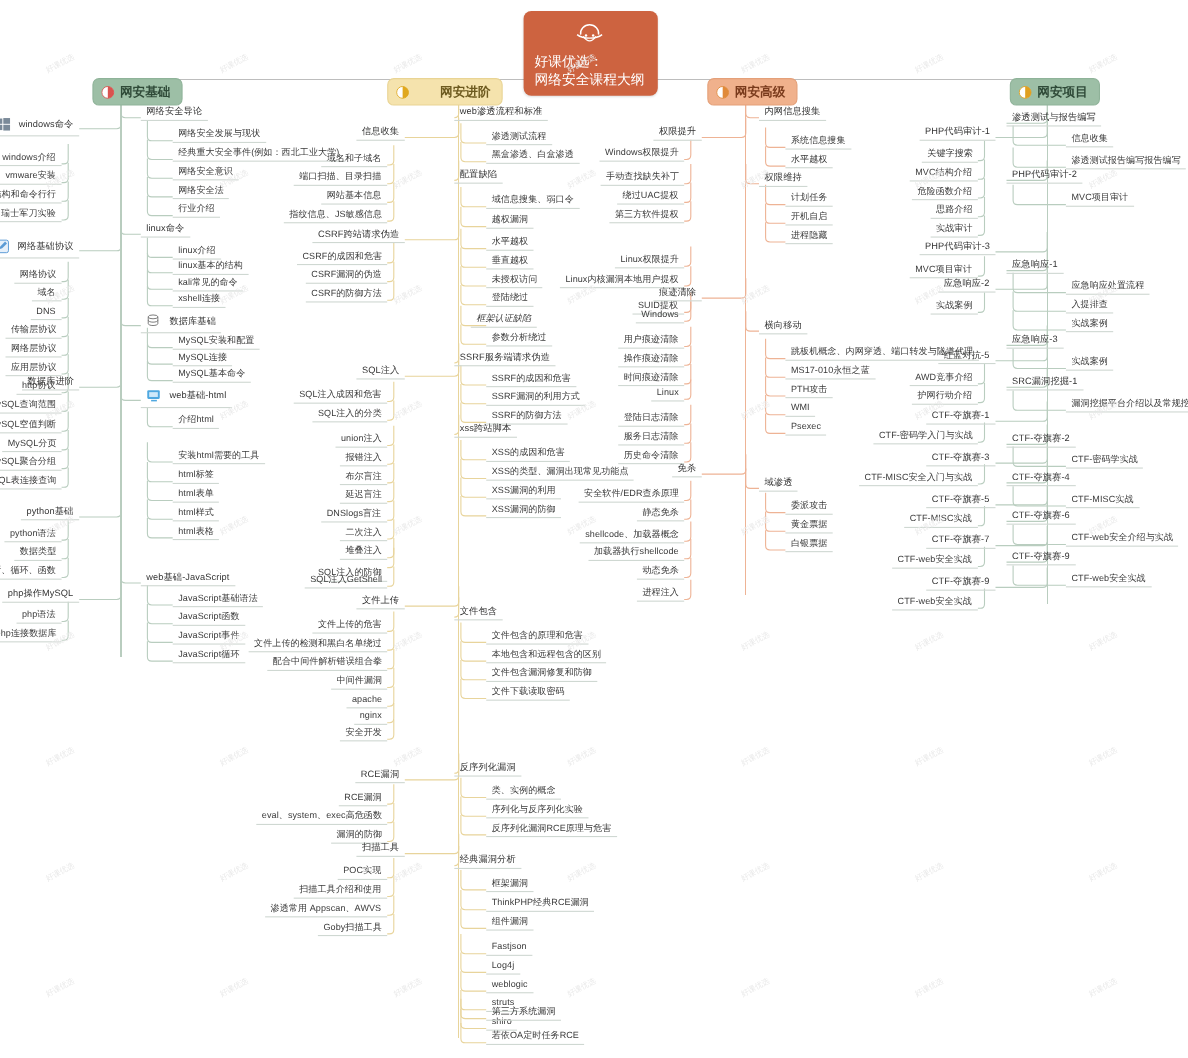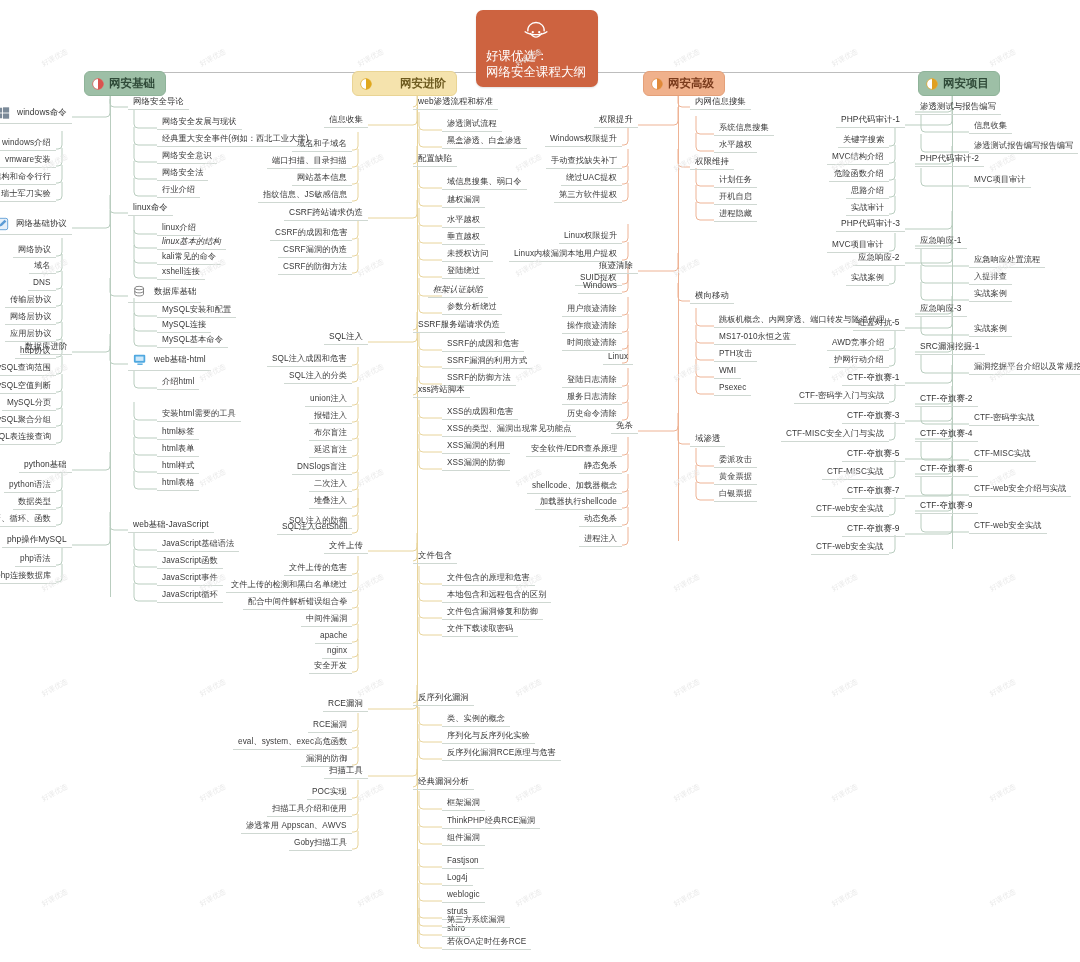--- a/index.html
+++ b/index.html
@@ -331,21 +331,21 @@
       </div>
     </div>
     <div class="node underline l1" style="top: 94px; left: 128px;"><span>网络安全导论</span></div>
     <div class="node underline" style="top: 115px; left: 157px;"><span>网络安全发展与现状</span></div>
     <div class="node underline" style="top: 132px; left: 157px;"><span>经典重大安全事件(例如：西北工业大学)</span></div>
     <div class="node underline" style="top: 149px; left: 157px;"><span>网络安全意识</span></div>
     <div class="node underline" style="top: 166px; left: 157px;"><span>网络安全法</span></div>
     <div class="node underline" style="top: 183px; left: 157px;"><span>行业介绍</span></div>
     <div class="node underline l1" style="top: 200px; left: 128px;"><span>linux命令</span></div>
     <div class="node underline" style="top: 221px; left: 157px;"><span>linux介绍</span></div>
-    <div class="node underline" style="top: 235px; left: 157px; font-style: italic;"><span>linux基本的结构</span></div>
+    <div class="node underline" style="top: 235px; left: 157px;"><span>linux基本的结构</span></div>
     <div class="node underline" style="top: 250px; left: 157px;"><span>kali常见的命令</span></div>
     <div class="node underline" style="top: 265px; left: 157px;"><span>xshell连接</span></div>
     <div class="node underline l1" style="top: 283px; left: 128px;"><span class="chip"><svg class="ico" viewBox="0 0 16 16">
           <ellipse cx="7" cy="3.5" rx="5" ry="2" fill="none" stroke="#777"></ellipse>
           <path d="M2 3.5v7c0 1.1 2.2 2 5 2s5-.9 5-2v-7" fill="none" stroke="#777"></path>
           <path d="M2 7c0 1.1 2.2 2 5 2s5-.9 5-2" fill="none" stroke="#777"></path>
         </svg></span><span>数据库基础</span></div>
     <div class="node underline" style="top: 303px; left: 157px;"><span>MySQL安装和配置</span></div>
     <div class="node underline" style="top: 318px; left: 157px;"><span>MySQL连接</span></div>
     <div class="node underline" style="top: 333px; left: 157px;"><span>MySQL基本命令</span></div>
@@ -521,21 +521,21 @@
     <div class="node underline" style="top: 171px; left: 561px;"><span>绕过UAC提权</span></div>
     <div class="node underline" style="top: 188px; left: 554px;"><span>第三方软件提权</span></div>
     <div class="node underline" style="top: 229px; left: 559px;"><span>Linux权限提升</span></div>
     <div class="node underline" style="top: 247px; left: 509px;"><span>Linux内核漏洞本地用户提权</span></div>
     <div class="node underline" style="top: 271px; left: 575px;"><span>SUID提权</span></div>
     <div class="node underline l1" style="top: 258px; left: 594px;"><span>痕迹清除</span></div>
     <div class="node underline" style="top: 279px; left: 578px;"><span>Windows</span></div>
     <div class="node underline" style="top: 302px; left: 562px;"><span>用户痕迹清除</span></div>
     <div class="node underline" style="top: 319px; left: 562px;"><span>操作痕迹清除</span></div>
     <div class="node underline" style="top: 336px; left: 562px;"><span>时间痕迹清除</span></div>
-    <div class="node underline" style="top: 350px; left: 592px; margin-left: 11px;"><span>Linux</span></div>
+    <div class="node underline" style="top: 350px; left: 592px;"><span>Linux</span></div>
     <div class="node underline" style="top: 373px; left: 562px;"><span>登陆日志清除</span></div>
     <div class="node underline" style="top: 390px; left: 562px;"><span>服务日志清除</span></div>
     <div class="node underline" style="top: 407px; left: 562px;"><span>历史命令清除</span></div>
     <div class="node underline l1" style="top: 418px; left: 611px;"><span>免杀</span></div>
     <div class="node underline" style="top: 442px; left: 526px;"><span>安全软件/EDR查杀原理</span></div>
     <div class="node underline" style="top: 459px; left: 579px;"><span>静态免杀</span></div>
     <div class="node underline" style="top: 479px; left: 527px;"><span>shellcode、加载器概念</span></div>
     <div class="node underline" style="top: 495px; left: 535px;"><span>加载器执行shellcode</span></div>
     <div class="node underline" style="top: 512px; left: 579px;"><span>动态免杀</span></div>
     <div class="node underline" style="top: 532px; left: 579px;"><span>进程注入</span></div>

